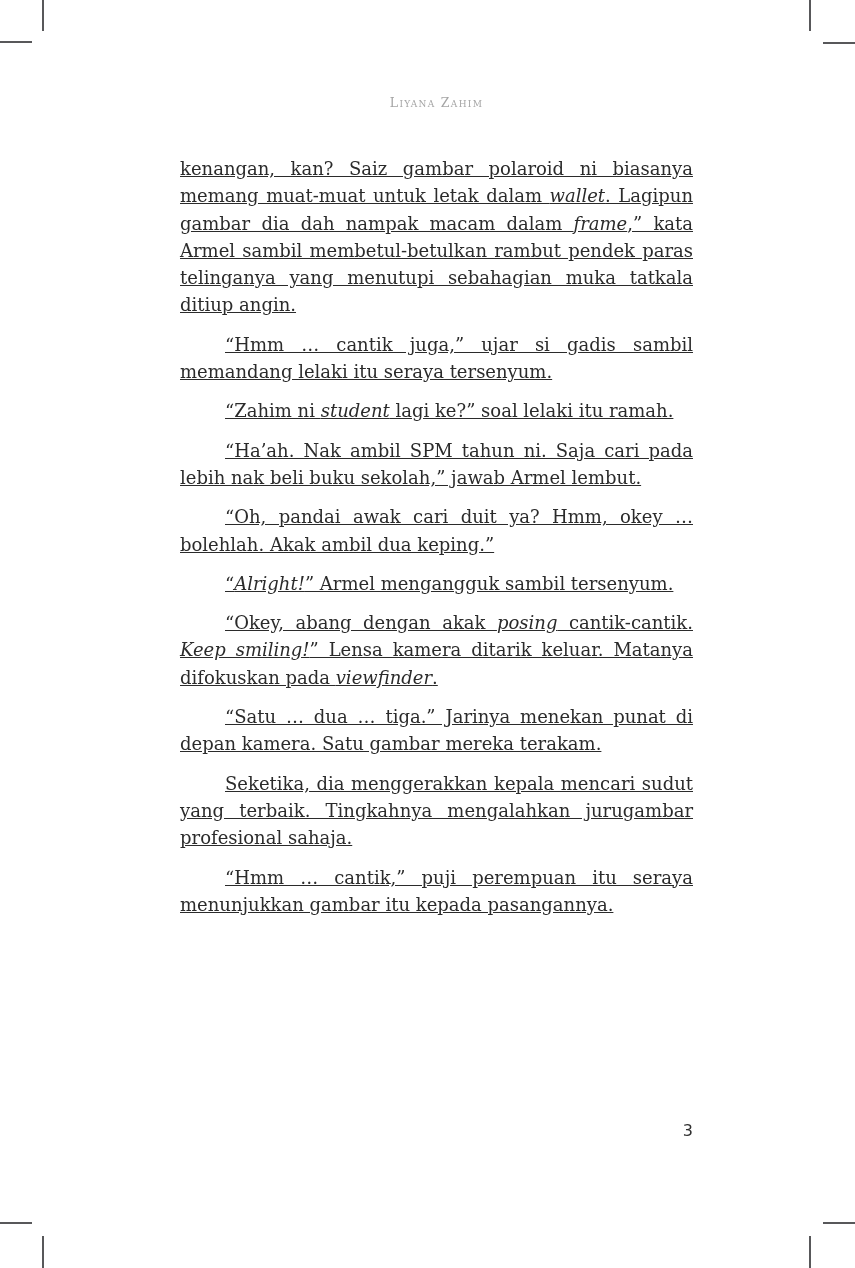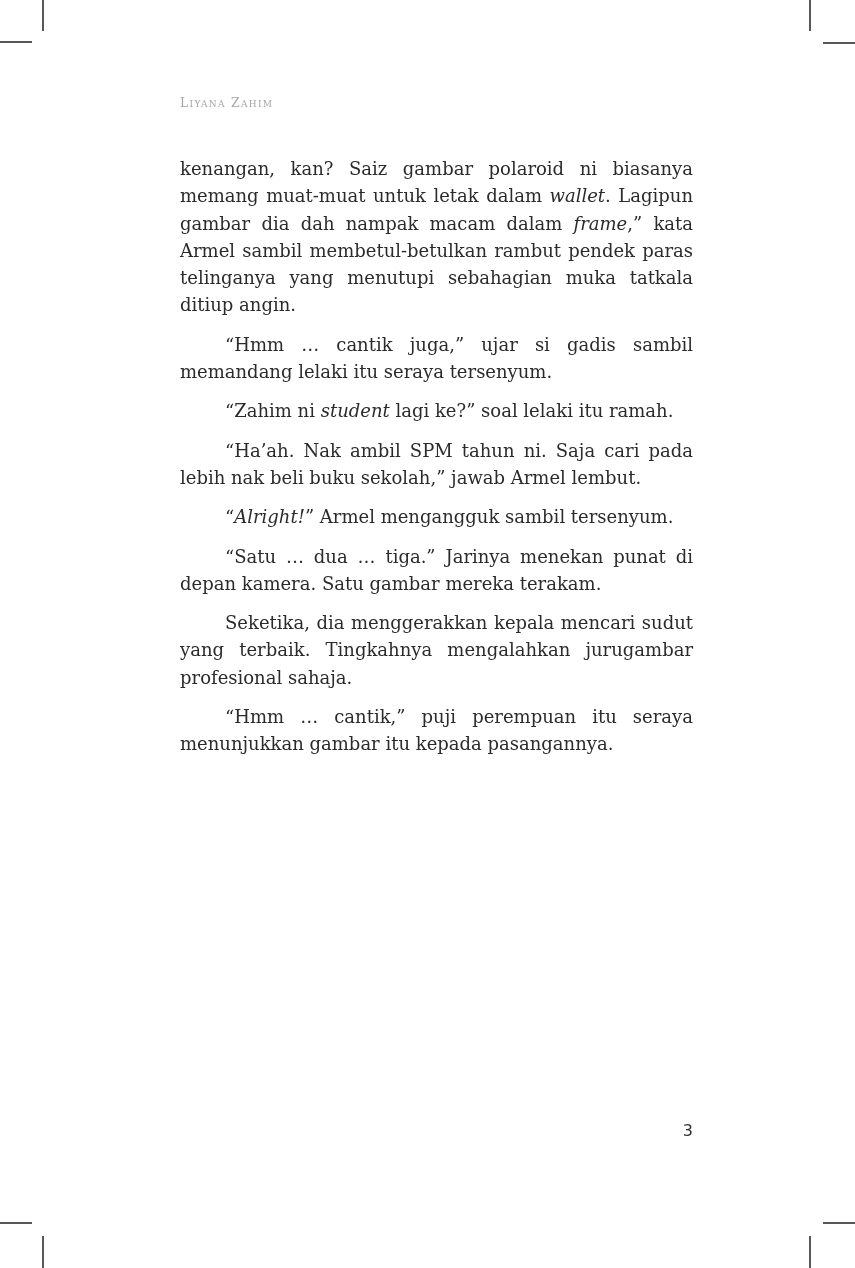--- a/index.html
+++ b/index.html
@@ -28,32 +28,34 @@
   .tr-v { left: 809px; top: 0;      width: 2px;  height: 31px; }
   .tr-h { left: 823px; top: 42px;   width: 32px; height: 2px;  }
   .bl-h { left: 0;     top: 1222px; width: 32px; height: 2px;  }
   .bl-v { left: 42px;  top: 1236px; width: 2px;  height: 32px; }
   .br-h { left: 823px; top: 1222px; width: 32px; height: 2px;  }
   .br-v { left: 809px; top: 1236px; width: 2px;  height: 32px; }
 
   .running-header {
     position: absolute;
     left: 180px; top: 95px; width: 513px;
+    text-align: center;
     font-variant: small-caps;
     letter-spacing: 1.3px;
     font-size: 12.5px;
     color: var(--muted);
   }
   .text-block {
     position: absolute;
     left: 180px; top: 155px; width: 513px;
     font-size: 18px;
     line-height: 27.3px;
     color: var(--ink);
     text-align: justify;
+    text-decoration: underline;
   }
   .para { text-align: justify; }
   .para.indent { text-indent: 45px; margin-top: 12px; }
   .para em { font-style: italic; }
   .page-number {
     position: absolute;
     left: 180px; top: 1121px; width: 513px;
     text-align: right;
     font-family: "DejaVu Sans", "Liberation Sans", sans-serif;
     font-size: 16px;
@@ -73,20 +75,22 @@
   <div class="crop br-h"></div>
   <div class="crop br-v"></div>
 
   <div class="running-header">Liyana Zahim</div>
 
   <main class="text-block">
       <p class="para"><span>kenangan, kan? Saiz gambar polaroid ni biasanya memang muat-muat untuk letak dalam </span><em>wallet</em><span>. Lagipun gambar dia dah nampak macam dalam </span><em>frame</em><span>,” kata Armel sambil membetul-betulkan rambut pendek paras telinganya yang menutupi sebahagian muka tatkala ditiup angin.</span></p>
       <p class="para indent"><span>“Hmm … cantik juga,” ujar si gadis sambil memandang lelaki itu seraya tersenyum.</span></p>
       <p class="para indent"><span>“Zahim ni </span><em>student</em><span> lagi ke?” soal lelaki itu ramah.</span></p>
       <p class="para indent"><span>“Ha’ah. Nak ambil SPM tahun ni. Saja cari pada lebih nak beli buku sekolah,” jawab Armel lembut.</span></p>
+      <p class="para indent"><span>“Oh, pandai awak cari duit ya? Hmm, okey … bolehlah. Akak ambil dua keping.”</span></p>
       <p class="para indent"><span>“</span><em>Alright!</em><span>” Armel mengangguk sambil tersenyum.</span></p>
+      <p class="para indent"><span>“Okey, abang dengan akak </span><em>posing</em><span> cantik-cantik. </span><em>Keep smiling!</em><span>” Lensa kamera ditarik keluar. Matanya difokuskan pada </span><em>viewfinder</em><span>.</span></p>
       <p class="para indent"><span>“Satu … dua … tiga.” Jarinya menekan punat di depan kamera. Satu gambar mereka terakam.</span></p>
       <p class="para indent"><span>Seketika, dia menggerakkan kepala mencari sudut yang terbaik. Tingkahnya mengalahkan jurugambar profesional sahaja.</span></p>
       <p class="para indent"><span>“Hmm … cantik,” puji perempuan itu seraya menunjukkan gambar itu kepada pasangannya.</span></p>
     </main>
 
   <div class="page-number">3</div>
 </div>
 
 </body></html>

